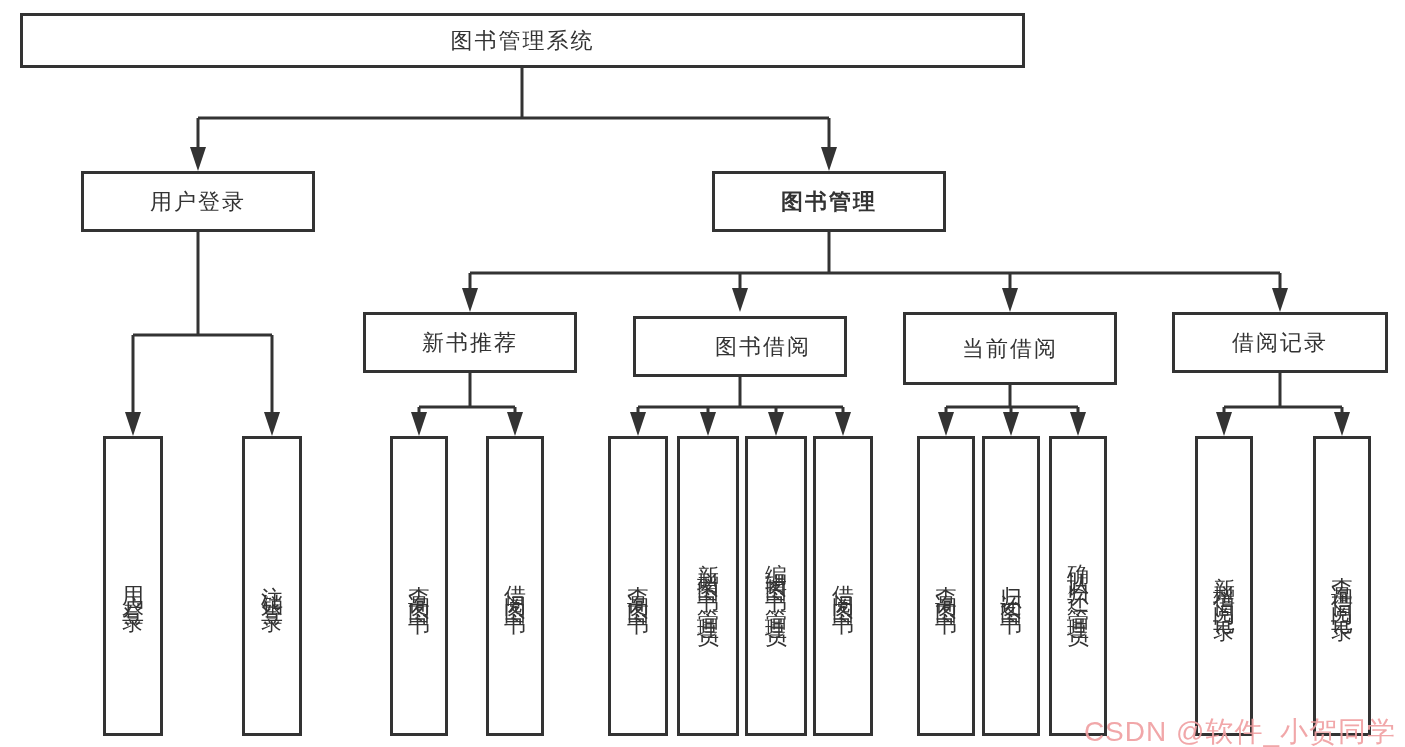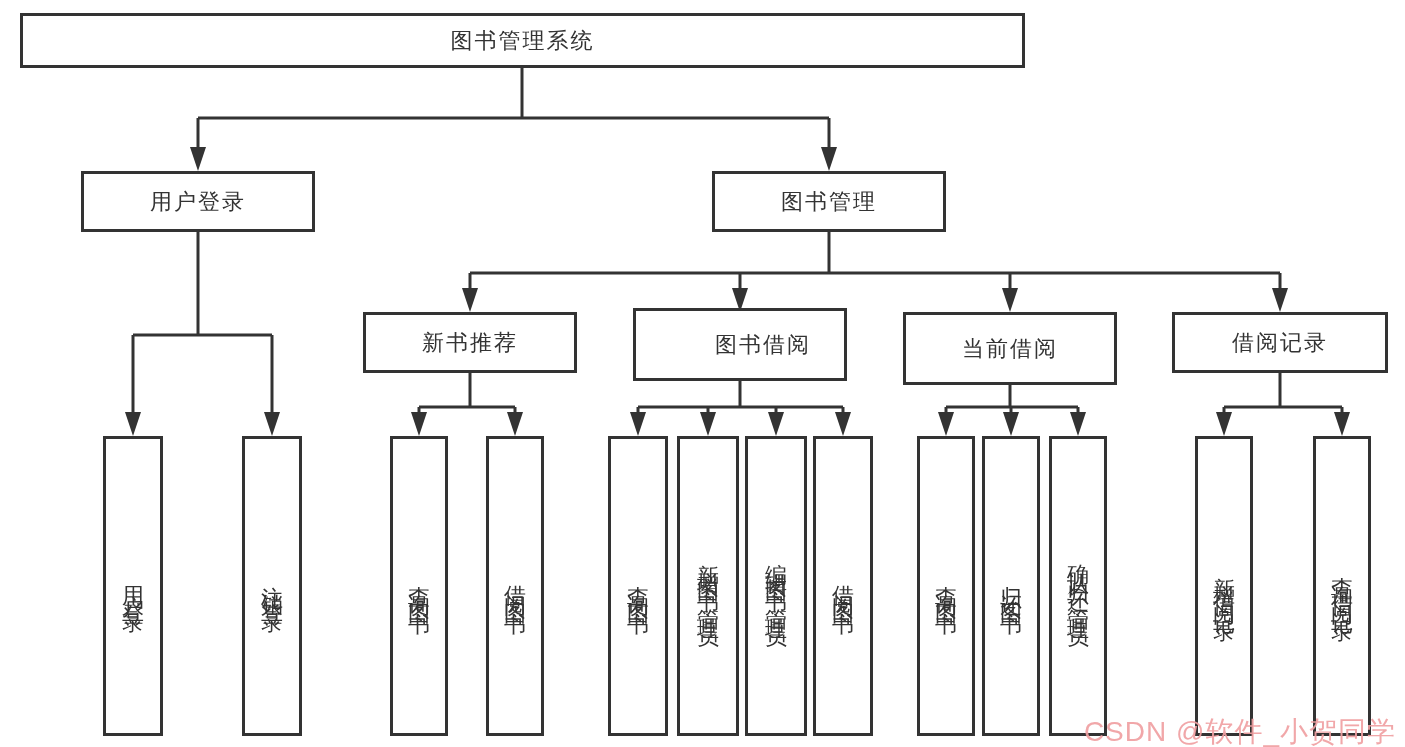--- a/index.html
+++ b/index.html
@@ -139,28 +139,28 @@
     </g>
   </svg>
 
   <div class="node" style="left:20px; top:13px; width:1005px; height:55px;text-align:right;">
     <span class="label">图书管理系统</span>
   </div>
 
   <div class="node" style="left:81px; top:171px; width:234px; height:61px;">
     <span class="label">用户登录</span>
   </div>
-  <div class="node" style="left:712px; top:171px; width:234px; height:61px;">
+  <div class="node" style="left:712px; top:171px; width:234px; height:61px;font-weight:bold;">
     <span class="label">图书管理</span>
   </div>
 
   <div class="node" style="left:363px; top:312px; width:214px; height:61px;text-align:right;">
     <span class="label">新书推荐</span>
   </div>
-  <div class="node" style="left:633px; top:308px; width:214px; height:73px;padding-left:46px;">
+  <div class="node" style="left:633px; top:316px; width:214px; height:61px;padding-left:46px;">
     <span class="label">图书借阅</span>
   </div>
   <div class="node" style="left:903px; top:312px; width:214px; height:73px;">
     <span class="label">当前借阅</span>
   </div>
   <div class="node" style="left:1172px; top:312px; width:216px; height:61px;">
     <span class="label">借阅记录</span>
   </div>
 
   <div class="node leaf" style="left:103px; top:436px; width:60px; height:300px;">

